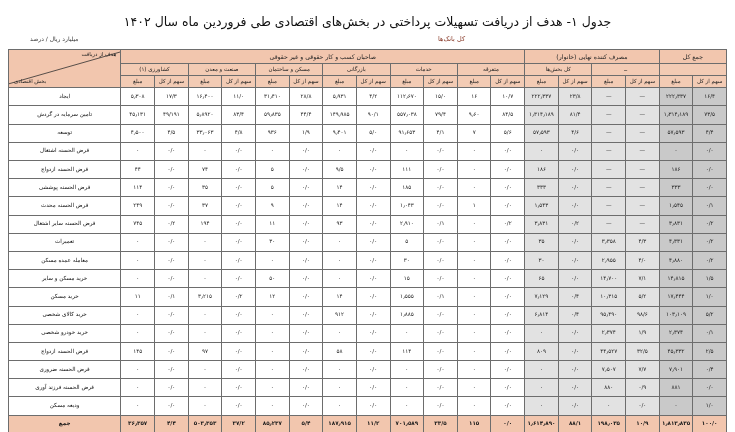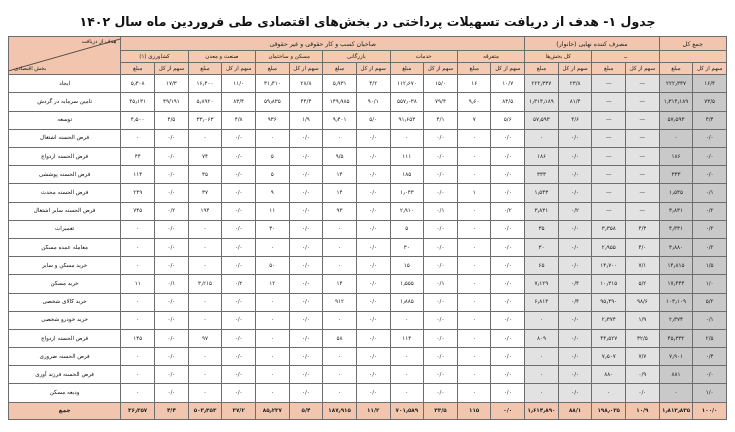--- a/index.html
+++ b/index.html
@@ -9,21 +9,21 @@
     background:#ffffff;
     font-family:"DejaVu Sans","Liberation Sans",sans-serif;
     color:#1b1b1b;
     direction:rtl;
   }
   .page{position:relative;width:735px;height:432px;box-sizing:border-box;}
 
   .title{
     text-align:center;
     font-size:12.5px;
-    font-weight:bold;
+    font-weight:normal;
     color:#111;
     padding:14px 20px 6px 20px;
     letter-spacing:0;
     line-height:1.3;
   }
 
   .unitbar{
     position:relative;
     height:12px;
     padding:0 0 0 0;
@@ -130,20 +130,24 @@
 
   .dash{color:#444;}
 </style>
 </head>
 <body>
 
 <div class="page">
 
   <div class="title">جدول ۱- هدف از دریافت تسهیلات پرداختی در بخش‌های اقتصادی طی فروردین ماه سال ۱۴۰۲</div>
 
+  <div class="unitbar">
+    <span class="unit-label">میلیارد ریال / درصد</span>
+    <span class="allbanks-label">کل بانک‌ها</span>
+  </div>
 
   <div class="tablewrap">
     <table class="maintable">
       <colgroup id="colgroup">
           <col style="width: 33.6111px;">
           <col style="width: 33.6111px;">
           <col style="width: 33.6111px;">
           <col style="width: 33.6111px;">
           <col style="width: 33.6111px;">
           <col style="width: 33.6111px;">

